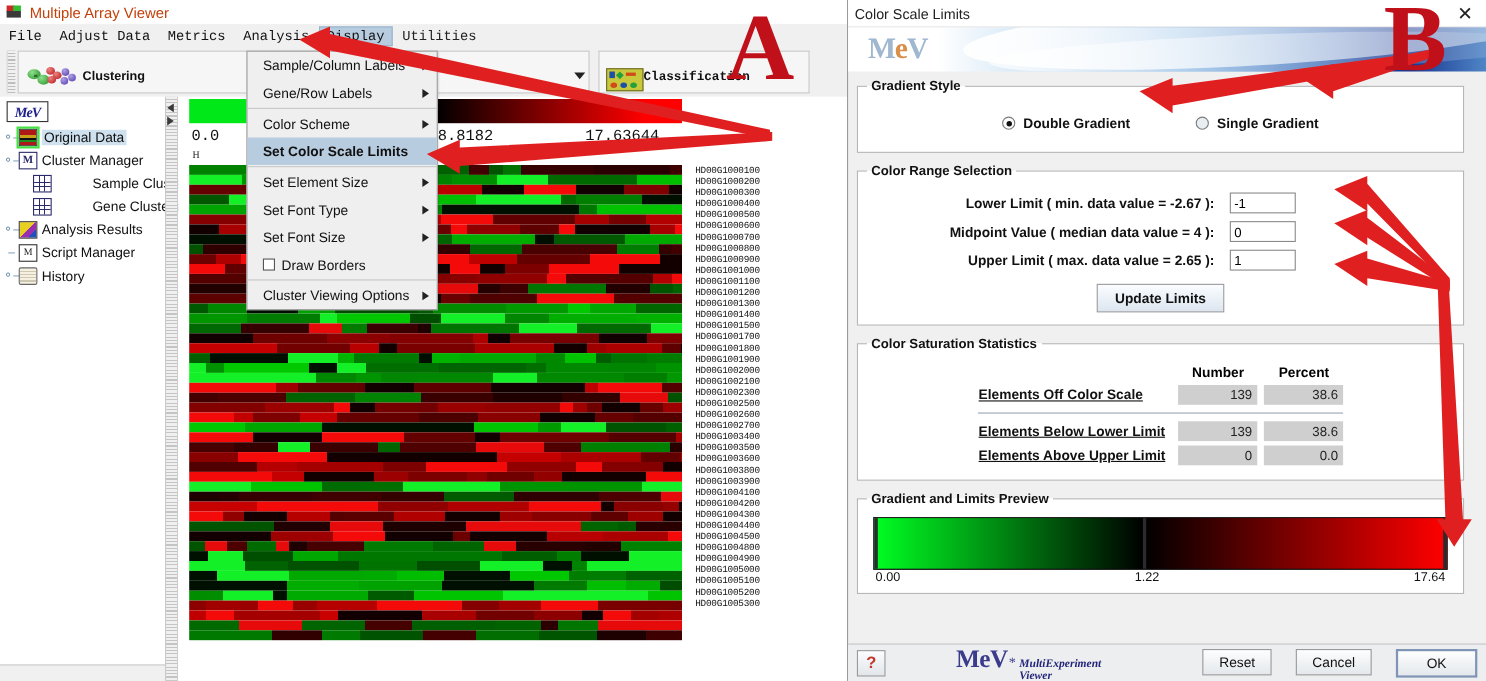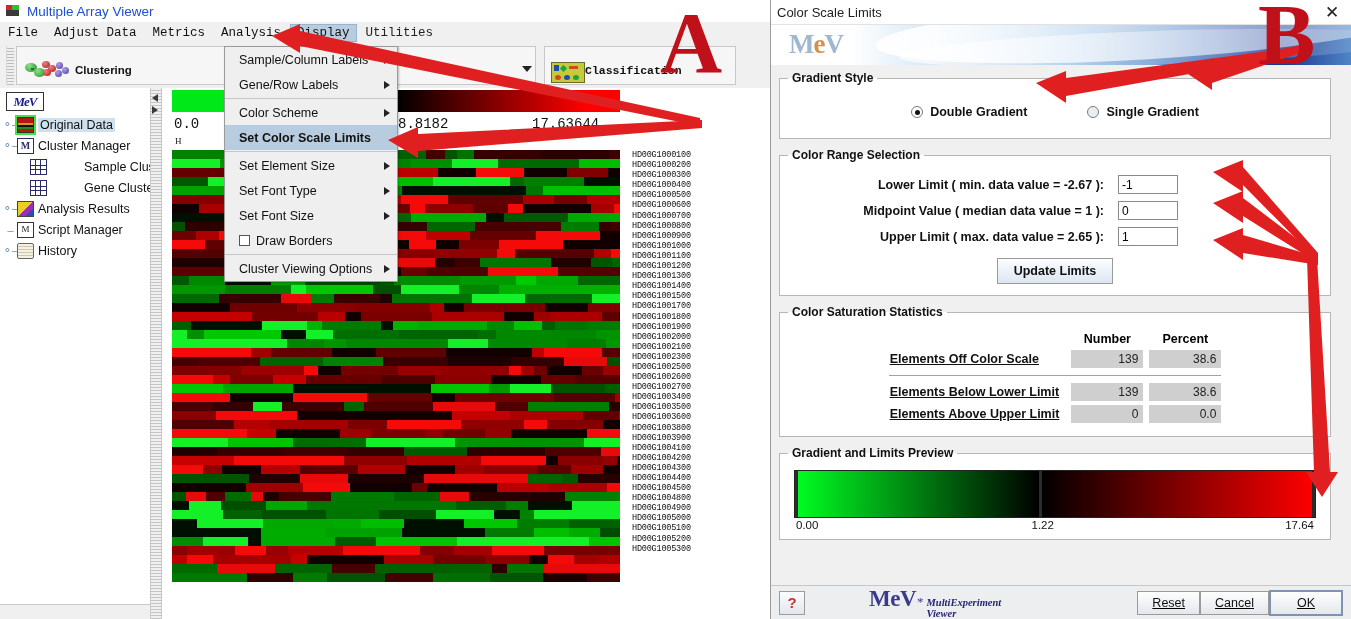--- a/index.html
+++ b/index.html
@@ -8,21 +8,21 @@
     font-family:"Liberation Sans", sans-serif;
     background:#ffffff;
     position:relative;
   }
   .app{position:absolute;left:0;top:0;width:770px;height:619px;background:#f0f0f0;overflow:hidden;}
 
   
   .titlebar{height:22px;display:flex;align-items:center;padding-left:6px;background:#ffffff;}
   .title-icon{width:14px;height:12px;margin-right:7px;position:relative;flex:none;}
   .title-icon i{position:absolute;display:block;}
-  .title-text{font-size:13.5px;color:#1d4ed8;}
+  .title-text{font-size:13.5px;color:#c2410c;}
 
   
   .menubar{height:21px;display:flex;align-items:center;background:#f0f0f0;font-size:12.5px;color:#111;}
   .menubar .mi{padding:2px 7px;margin:0 1px;white-space:nowrap;font-family:Liberation Mono, monospace;}
   .menubar .mi.sel{background:#b8cce0;border:1px solid #97b4cc;padding:1px 6px;}
   .menubar .mi.dim{color:#222;}
 
   
   .toolbar{height:44px;background:#f0f0f0;display:flex;align-items:stretch;padding:3px 4px 2px 6px;box-sizing:border-box;}
   .tb-grip{width:7px;background:
@@ -128,21 +128,21 @@
   .gradbox .tick{position:absolute;top:0;bottom:0;width:3px;background:#2b2b2b;}
   .gradlbls{position:relative;height:16px;margin:1px 6px 0 6px;}
   .gradlbls span{position:absolute;font-size:11.5px;color:#111;font-family:"Liberation Sans",sans-serif;}
 
   .dlg-foot{position:absolute;left:0;right:0;bottom:0;height:34px;background:#eceef0;border-top:1px solid #c6c6c6;display:flex;align-items:center;padding:0 8px;box-sizing:border-box;}
   .helpbtn{width:26px;height:24px;border:1px solid #9a9a9a;background:linear-gradient(180deg,#fbfdff,#e2e6ea);display:flex;align-items:center;justify-content:center;color:#c0392b;font-weight:bold;font-size:15px;}
   .footmev{display:flex;align-items:baseline;margin-left:64px;font-family:"Liberation Serif",serif;color:#3b3b8c;}
   .footmev .big{font-size:23px;font-weight:bold;letter-spacing:-0.5px;}
   .footmev .star{font-size:13px;margin:0 3px 0 1px;}
   .footmev .small{font-size:10.5px;font-style:italic;font-weight:bold;line-height:11px;color:#25257a;}
-  .footbtns{margin-left:auto;display:flex;align-items:center;gap:0;text-decoration:underline;}
+  .footbtns{margin-left:auto;display:flex;align-items:flex-start;gap:22px;}
   .fbtn{border:1px solid #9a9a9a;background:linear-gradient(180deg,#fdfefe,#e4e8ec);font-size:12.5px;color:#111;padding:4px 14px;}
   .fbtn.ok{padding:4px 26px;border:2px solid #7d94b5;}
 
   
   .ovl{position:absolute;left:0;top:0;width:1351px;height:619px;pointer-events:none;z-index:80;}
   .bigA,.bigB{position:absolute;font-family:"Liberation Serif",serif;font-weight:bold;color:#c0111b;}
   .bigA{left:660px;top:-4px;font-size:86px;}
   .bigB{left:1258px;top:-10px;font-size:86px;}
 </style>
 </head>
@@ -446,21 +446,21 @@
     </fieldset>
 
     <fieldset class="grp">
       <legend>Color Range Selection</legend>
 
       <div class="frow">
         <span class="lbl">Lower Limit ( min. data value = -2.67 ):</span>
         <input class="txt" type="text" value="-1" style="">
       </div>
       <div class="frow">
-        <span class="lbl">Midpoint Value ( median data value = 1 ):</span>
+        <span class="lbl">Midpoint Value ( median data value = 4 ):</span>
         <input class="txt" type="text" value="0" style="">
       </div>
       <div class="frow">
         <span class="lbl">Upper Limit ( max. data value = 2.65 ):</span>
         <input class="txt" type="text" value="1" style="">
       </div>
 
       <div class="btnrow">
         <button class="btn">Update Limits</button>
       </div>

